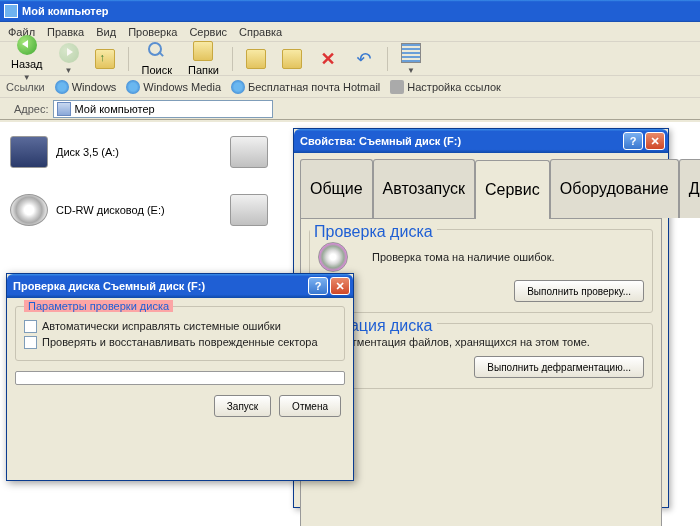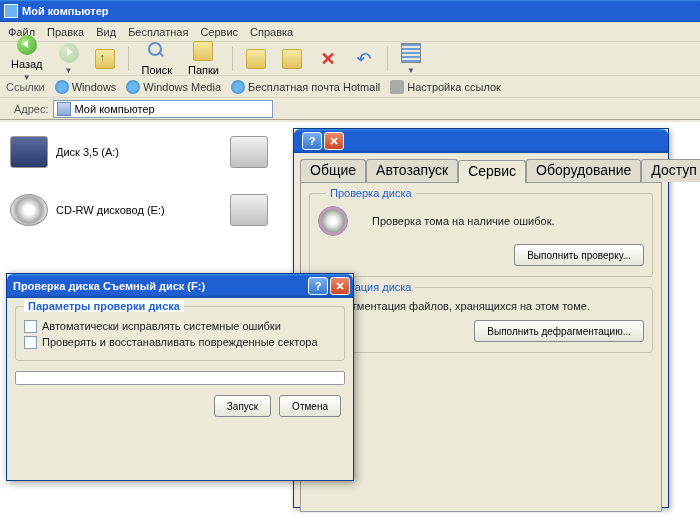--- a/index.html
+++ b/index.html
@@ -50,56 +50,56 @@
 .col2 { position: absolute; left: 230px; top: 10px; }
 
 
 .props-window { position: absolute; left: 293px; top: 128px; width: 376px; height: 380px; background: #ece9d8; border: 1px solid #0a3b8f; box-shadow: 2px 2px 6px rgba(0,0,0,.3); }
 .blue-title { height: 24px; background: linear-gradient(to bottom, #3a8ee8 0%, #1f5fd4 10%, #1f5fd4 85%, #0f4aa8 100%); display: flex; align-items: center; padding: 0 3px 0 6px; color: #fff; font-weight: bold; border-radius: 6px 6px 0 0; }
 .blue-title .title-text { flex: 1; }
 .title-btn { width: 20px; height: 18px; border: 1px solid #fff; background: linear-gradient(#e88a6a, #d04828); color: #fff; text-align: center; line-height: 16px; font-weight: bold; border-radius: 3px; margin-left: 2px; cursor: pointer; }
 .title-btn.help { background: linear-gradient(#7ab0f0, #3a78d0); }
 
 .tabs { display: flex; padding: 6px 6px 0 6px; gap: 0; }
-.tab { padding: 2px 9px; background: #ece9d8; border: 1px solid #999; border-bottom: none; border-radius: 3px 3px 0 0; cursor: pointer; position: relative; font-size: 14px; }
+.tab { padding: 20px 9px; background: #ece9d8; border: 1px solid #999; border-bottom: none; border-radius: 3px 3px 0 0; cursor: pointer; position: relative; font-size: 16px; }
 .tab.active { background: #ece9d8; z-index: 2; top: 1px; padding-bottom: 4px; }
 .tab:not(.active) { background: #e0ddd0; }
 .tab-body { margin: 0 6px 6px 6px; background: #ece9d8; border: 1px solid #999; padding: 10px 8px; height: 330px; }
 
 .groupbox { border: 1px solid #c8c4b4; border-radius: 3px; padding: 12px 8px 10px 8px; margin-bottom: 10px; position: relative; }
-.groupbox-title { position: absolute; top: -7px; left: 16px; background: #ece9d8; padding: 0 4px; color: #1f5fd4; font-size: 11px; }
+.groupbox-title { position: absolute; top: -7px; left: 0; background: #ece9d8; padding: 0 4px; color: #1f5fd4; font-size: 16px; }
 .gb-row { display: flex; align-items: center; gap: 24px; }
 .disk-check-icon { width: 30px; height: 30px; background: radial-gradient(circle, #fff 15%, #d8d8d8 35%, #9a9 55%, #d8d 70%); border-radius: 50%; border: 1px solid #999; }
 .gb-text { flex: 1; color: #222; }
 .xp-button { height: 22px; padding: 0 12px; background: linear-gradient(#fff, #e8e5d8); border: 1px solid #888; border-radius: 3px; cursor: pointer; font-size: 10px; }
 .gb-btn-row { display: flex; justify-content: flex-end; margin-top: 8px; }
 
 
 .check-window { position: absolute; left: 6px; top: 273px; width: 348px; height: 208px; background: #ece9d8; border: 1px solid #0a3b8f; box-shadow: 2px 2px 8px rgba(0,0,0,.4); }
 .check-body { padding: 8px; }
 .cb-group { border: 1px solid #c8c4b4; border-radius: 3px; padding: 10px 8px 8px 8px; position: relative; margin-bottom: 10px; }
-.cb-group-title { position: absolute; top: -7px; left: 8px; background: #ffffff; padding: 0 4px; color: #1f5fd4; font-weight: bold; }
+.cb-group-title { position: absolute; top: -7px; left: 8px; background: #fca5a5; padding: 0 4px; color: #1f5fd4; }
 .checkbox-row { display: flex; align-items: flex-start; gap: 5px; margin: 3px 0; color: #222; }
 .xp-checkbox { width: 13px; height: 13px; border: 1px solid #7f9db9; background: #fff; }
 .progress { height: 14px; border: 1px solid #999; background: #fff; border-radius: 2px; margin: 6px 0 10px 0; }
 .btn-row { display: flex; justify-content: flex-end; gap: 8px; padding-right: 4px; }
 </style>
 </head>
 <body>
 
 <div class="main-window">
   <div class="titlebar">
     <span class="app-icon"></span>
     <span>Мой компьютер</span>
   </div>
   <div class="menubar">
     <span>Файл</span>
     <span>Правка</span>
     <span>Вид</span>
-    <span>Бесплатная</span>
+    <span>Проверка</span>
     <span>Сервис</span>
     <span>Справка</span>
   </div>
   <div class="toolbar">
     <div class="tb-btn">
       <span class="tb-icon green-back"></span>
       <span>Назад</span>
       <span class="drop-arrow">▼</span>
     </div>
     <div class="tb-btn">
@@ -178,20 +178,21 @@
       </div>
       <div class="drive-item">
         <div class="drive-icon removable-icon"></div>
       </div>
     </div>
   </div>
 </div>
 
 <div class="props-window">
   <div class="blue-title">
+    <span class="title-text">Свойства: Съемный диск (F:)</span>
     <div class="title-btn help">?</div>
     <div class="title-btn">✕</div>
   </div>
   <div class="tabs">
     <div class="tab">Общие</div>
     <div class="tab">Автозапуск</div>
     <div class="tab active">Сервис</div>
     <div class="tab">Оборудование</div>
     <div class="tab">Доступ</div>
   </div>

